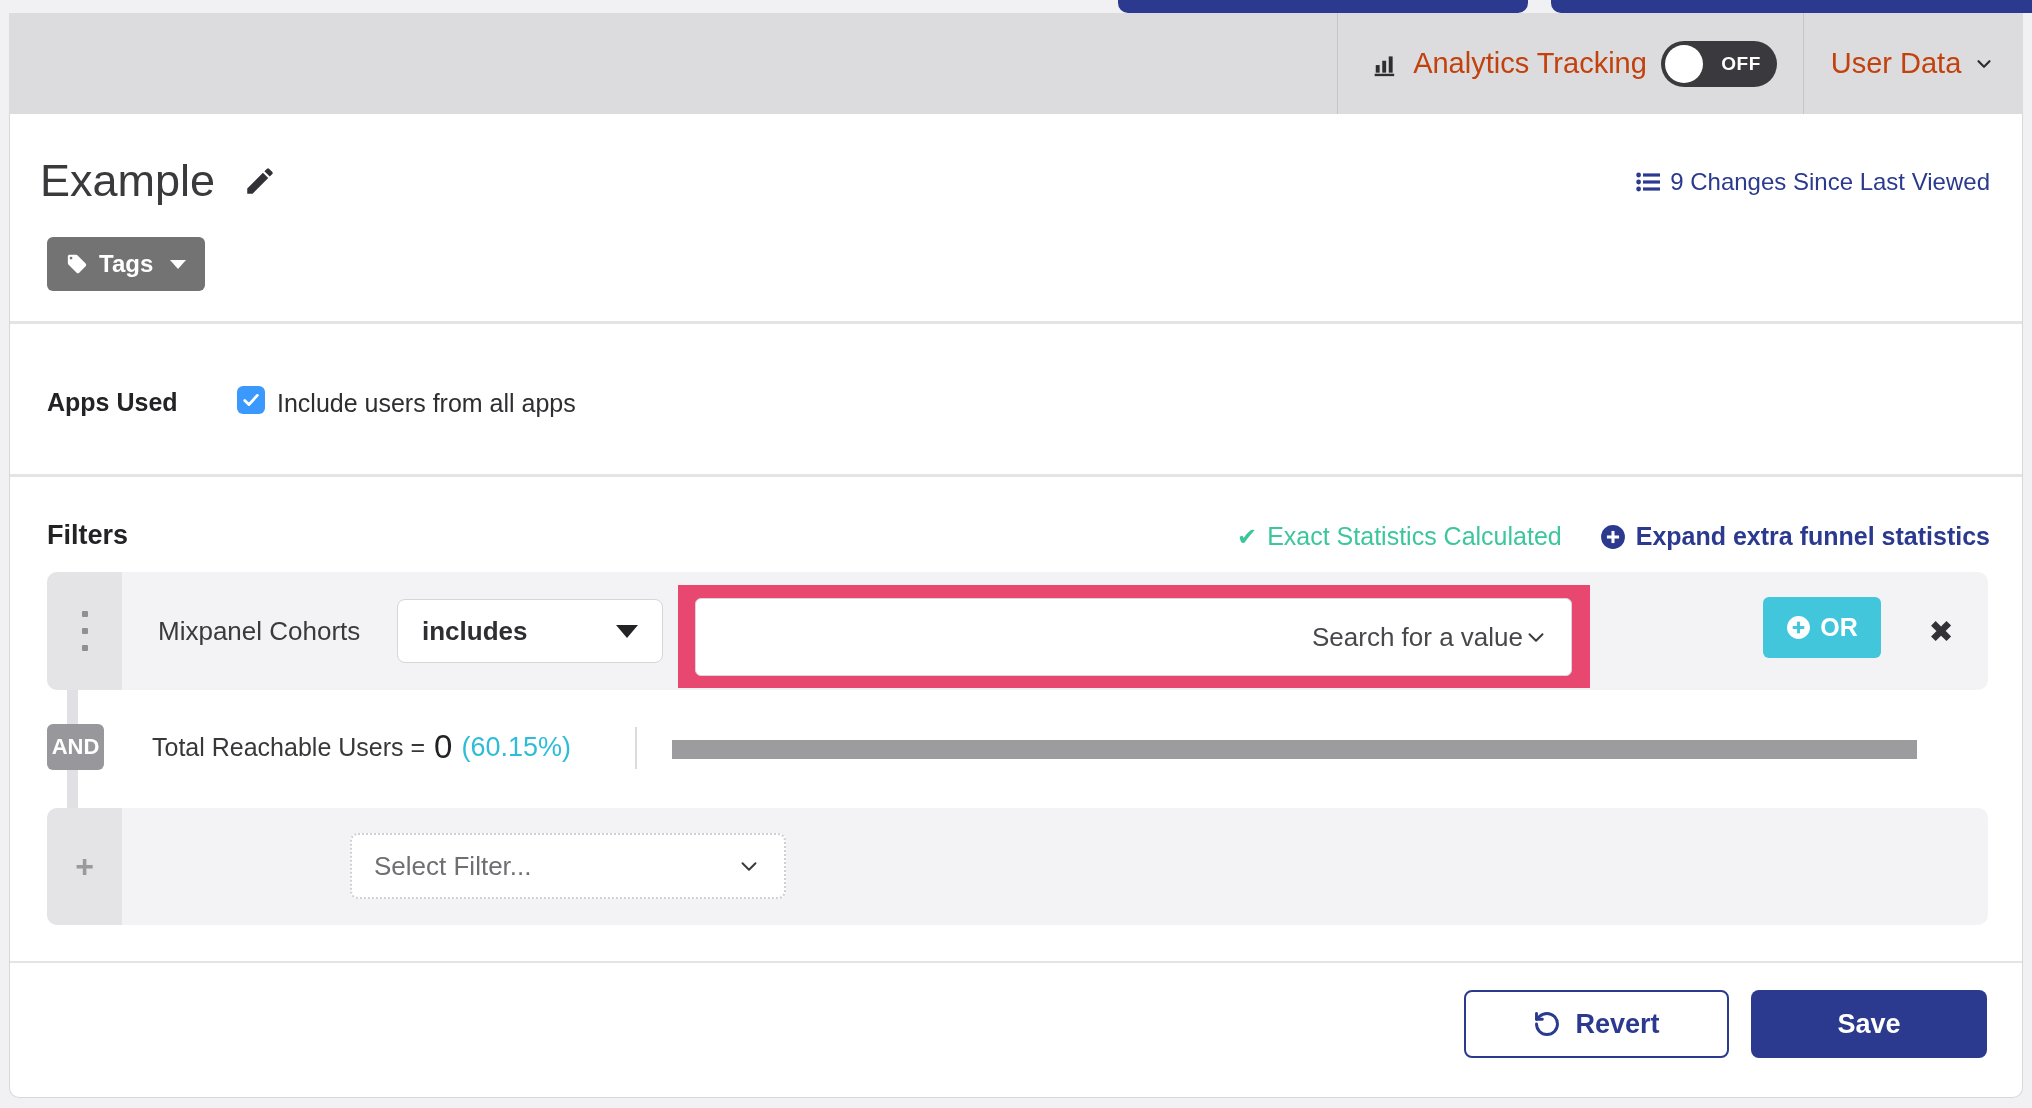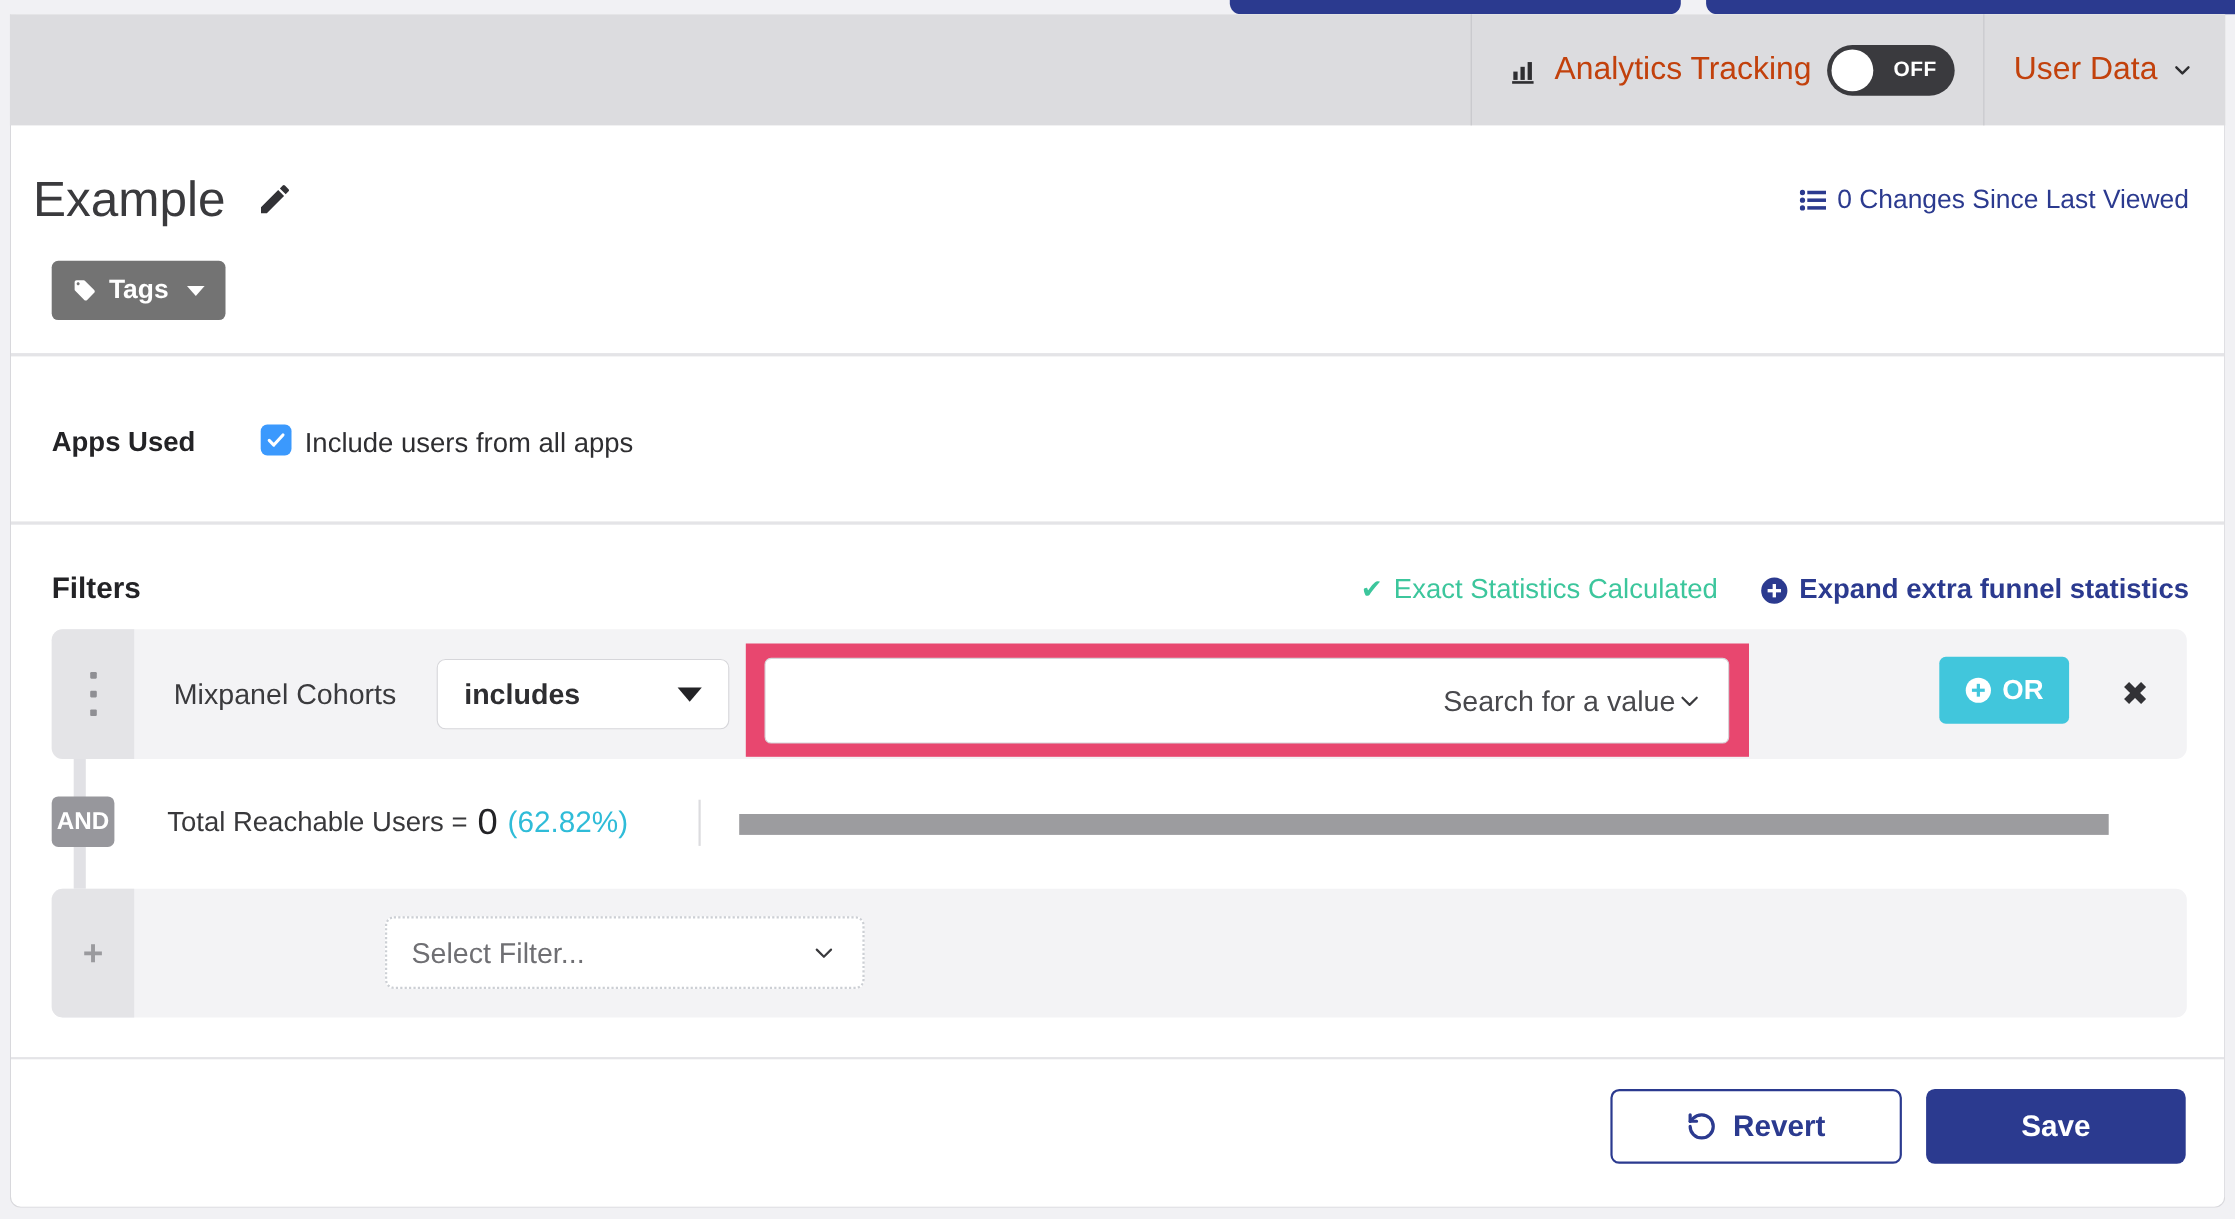--- a/index.html
+++ b/index.html
@@ -21,21 +21,21 @@
   .hdr-divider { position: absolute; top: 0; width: 1px; height: 101px; background: #c6c6ca; }
   .hdr-group { position: absolute; top: 0; height: 101px; display: flex; align-items: center; justify-content: center; }
   .hdr-analytics { left: 1328px; width: 475px; gap: 14px; }
   .hdr-userdata { left: 1794px; width: 220px; gap: 12px; cursor: pointer; }
   .hdr-label { font-size: 29px; color: #c2410c; }
   .toggle { position: relative; width: 116px; height: 46px; background: #3a3a3e; border-radius: 23px;
             display: flex; align-items: center; justify-content: flex-end; padding-right: 16px; cursor: pointer; }
   .toggle .knob { position: absolute; left: 4px; top: 4px; width: 38px; height: 38px; background: #ffffff; border-radius: 50%; }
   .toggle .state { color: #ffffff; font-size: 19px; font-weight: 700; letter-spacing: .5px; }
 
-  .segment-title { position: absolute; left: 30px; top: 155px; font-size: 45px; font-weight: 300; color: #3a3a3d;
+  .segment-title { position: absolute; left: 40px; top: 155px; font-size: 45px; font-weight: 300; color: #3a3a3d;
                    display: flex; align-items: center; gap: 28px; }
   .changes-link { position: absolute; right: 42px; top: 168px; display: flex; align-items: center; gap: 10px;
                   color: #2b3a8f; font-size: 24px; cursor: pointer; }
 
   .tags-btn { position: absolute; left: 47px; top: 237px; height: 54px; padding: 0 19px;
               background: #737373; border-radius: 6px; display: inline-flex; align-items: center; gap: 11px;
               color: #ffffff; font-size: 24px; font-weight: 600; cursor: pointer; }
   .caret-down { width: 0; height: 0; border-left: 8px solid transparent; border-right: 8px solid transparent;
                 border-top: 9px solid #ffffff; margin-left: 6px; }
 
@@ -159,21 +159,21 @@
     <span>
       <svg width="24" height="22" viewBox="0 0 24 22" fill="#2b3a8f">
         <circle cx="2.6" cy="4" r="2.4"></circle>
           <rect x="7" y="2.4" width="17" height="3.2"></rect>
         <circle cx="2.6" cy="11" r="2.4"></circle>
           <rect x="7" y="9.4" width="17" height="3.2"></rect>
         <circle cx="2.6" cy="18" r="2.4"></circle>
           <rect x="7" y="16.4" width="17" height="3.2"></rect>
       </svg>
     </span>
-    <span>0 Changes Since Last Viewed</span>
+    <span>9 Changes Since Last Viewed</span>
   </div>
 
   <div class="tags-btn">
     <span>
       <svg width="22" height="22" viewBox="0 0 24 24" fill="#ffffff">
         <path d="M21.41 11.58l-9-9C12.05 2.22 11.55 2 11 2H4c-1.1 0-2 .9-2 2v7c0 .55.22 1.05.59 1.42l9 9c.36.36.86.58 1.41.58.55 0 1.05-.22 1.41-.59l7-7c.37-.36.59-.86.59-1.41 0-.55-.23-1.06-.59-1.42zM5.5 7C4.67 7 4 6.33 4 5.5S4.67 4 5.5 4 7 4.67 7 5.5 6.33 7 5.5 7z"></path>
       </svg>
     </span>
     <span>Tags</span>
     <span class="caret-down"></span>
@@ -247,21 +247,21 @@
     <div class="x-icon">
       <span>✖</span>
     </div>
   </div>
 
   <div class="and-strip"></div>
   <div class="and-badge">AND</div>
   <div class="total-line">
     <span class="total-label">Total Reachable Users =</span>
     <span class="total-value">0</span>
-    <span class="total-percent">(62.82%)</span>
+    <span class="total-percent">(60.15%)</span>
   </div>
   <div class="mini-divider"></div>
   <div class="reach-bar"></div>
 
   <div class="add-row">
     <div class="plus-col">
       <span>+</span>
     </div>
     <div class="select-filter">
       <span>Select Filter...</span>

